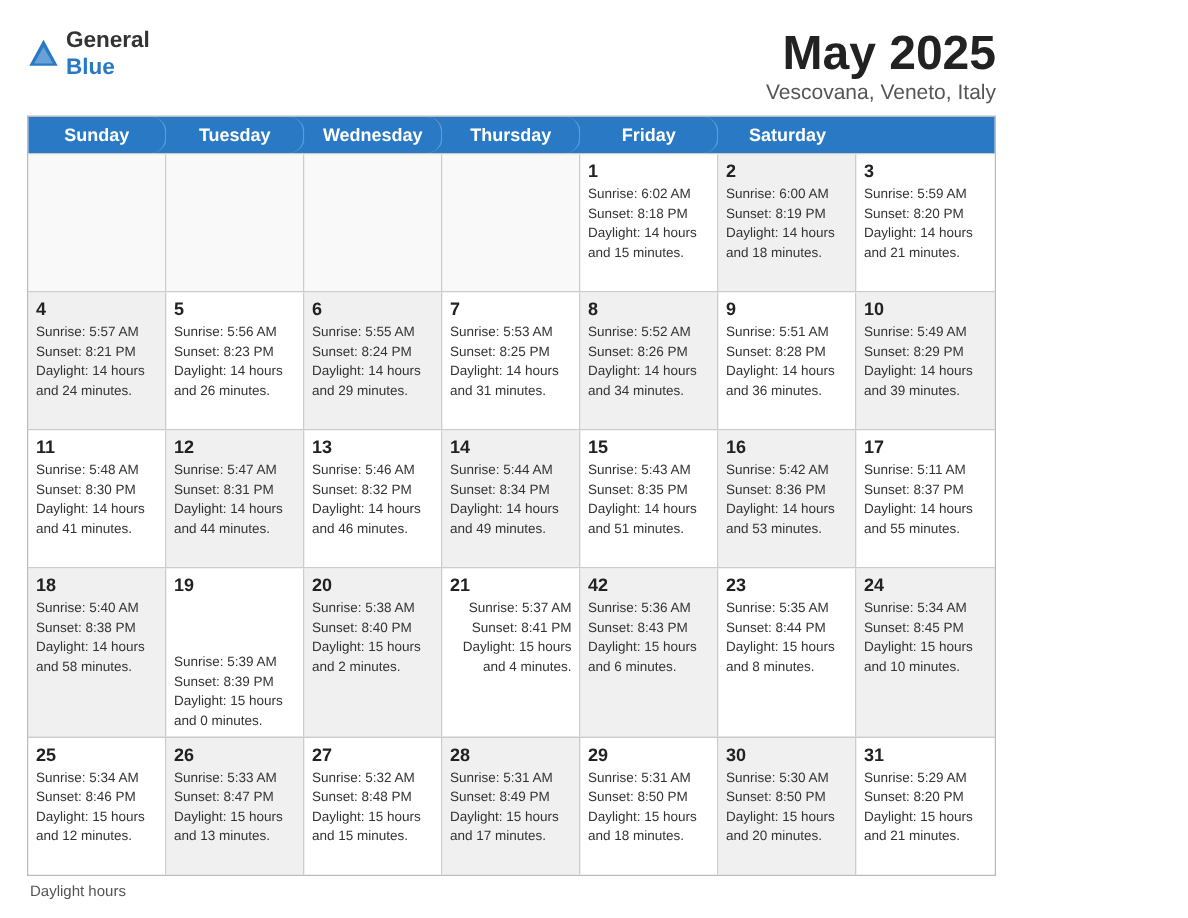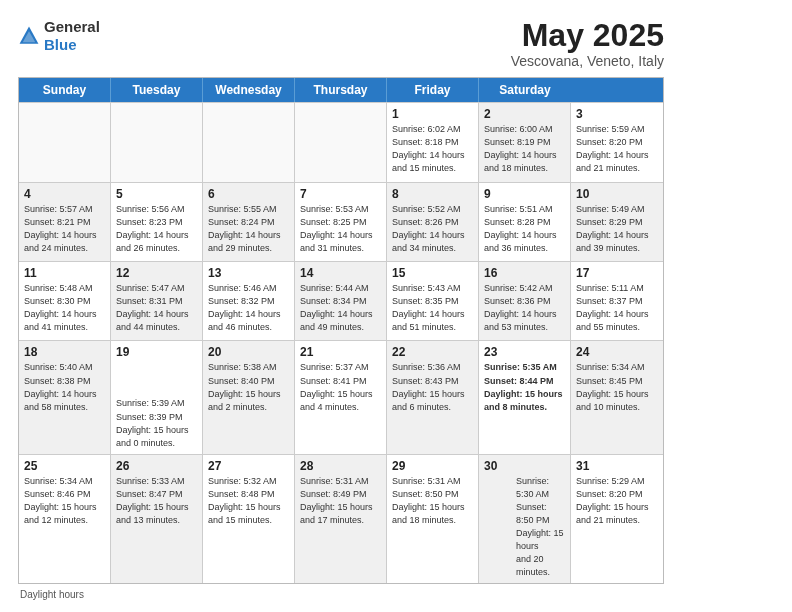--- a/index.html
+++ b/index.html
@@ -57,20 +57,21 @@
       grid-template-columns: repeat(7, 1fr);
       background: #2979c5;
     }
     .cal-header-cell {
       color: #fff;
       font-size: 12px;
       font-weight: bold;
       text-align: center;
       padding: 5px 2px;
       border-right: 1px solid #5a9dd5;
+      border-radius: 10px;
     }
     .cal-header-cell:last-child { border-right: none; }
     .cal-body {
       flex: 1;
       display: flex;
       flex-direction: column;
     }
     .cal-week {
       display: grid;
       grid-template-columns: repeat(7, 1fr);
@@ -287,35 +288,35 @@
           </div>
           <div class="cal-cell shaded">
             <div class="day-number">20</div>
             <div class="day-info" style="white-space: pre-line;">Sunrise: 5:38 AM
 Sunset: 8:40 PM
 Daylight: 15 hours
 and 2 minutes.</div>
           </div>
           <div class="cal-cell">
             <div class="day-number">21</div>
-            <div class="day-info" style="white-space: pre-line;">Sunrise: 5:37 AM
+            <div class="day-info" style="white-space: pre-line; text-align: right;">Sunrise: 5:37 AM
 Sunset: 8:41 PM
 Daylight: 15 hours
 and 4 minutes.</div>
           </div>
           <div class="cal-cell shaded">
-            <div class="day-number">22</div>
+            <div class="day-number">42</div>
             <div class="day-info" style="white-space: pre-line;">Sunrise: 5:36 AM
 Sunset: 8:43 PM
 Daylight: 15 hours
 and 6 minutes.</div>
           </div>
           <div class="cal-cell">
             <div class="day-number">23</div>
-            <div class="day-info" style="white-space: pre-line; font-weight: bold;">Sunrise: 5:35 AM
+            <div class="day-info" style="white-space: pre-line;">Sunrise: 5:35 AM
 Sunset: 8:44 PM
 Daylight: 15 hours
 and 8 minutes.</div>
           </div>
           <div class="cal-cell shaded">
             <div class="day-number">24</div>
             <div class="day-info" style="white-space: pre-line;">Sunrise: 5:34 AM
 Sunset: 8:45 PM
 Daylight: 15 hours
 and 10 minutes.</div>
@@ -352,21 +353,21 @@
           </div>
           <div class="cal-cell">
             <div class="day-number">29</div>
             <div class="day-info" style="white-space: pre-line;">Sunrise: 5:31 AM
 Sunset: 8:50 PM
 Daylight: 15 hours
 and 18 minutes.</div>
           </div>
           <div class="cal-cell shaded">
             <div class="day-number">30</div>
-            <div class="day-info" style="white-space: pre-line; margin-left: 32px;">Sunrise: 5:30 AM
+            <div class="day-info" style="white-space: pre-line;">Sunrise: 5:30 AM
 Sunset: 8:50 PM
 Daylight: 15 hours
 and 20 minutes.</div>
           </div>
           <div class="cal-cell">
             <div class="day-number">31</div>
             <div class="day-info" style="white-space: pre-line;">Sunrise: 5:29 AM
 Sunset: 8:20 PM
 Daylight: 15 hours
 and 21 minutes.</div>

